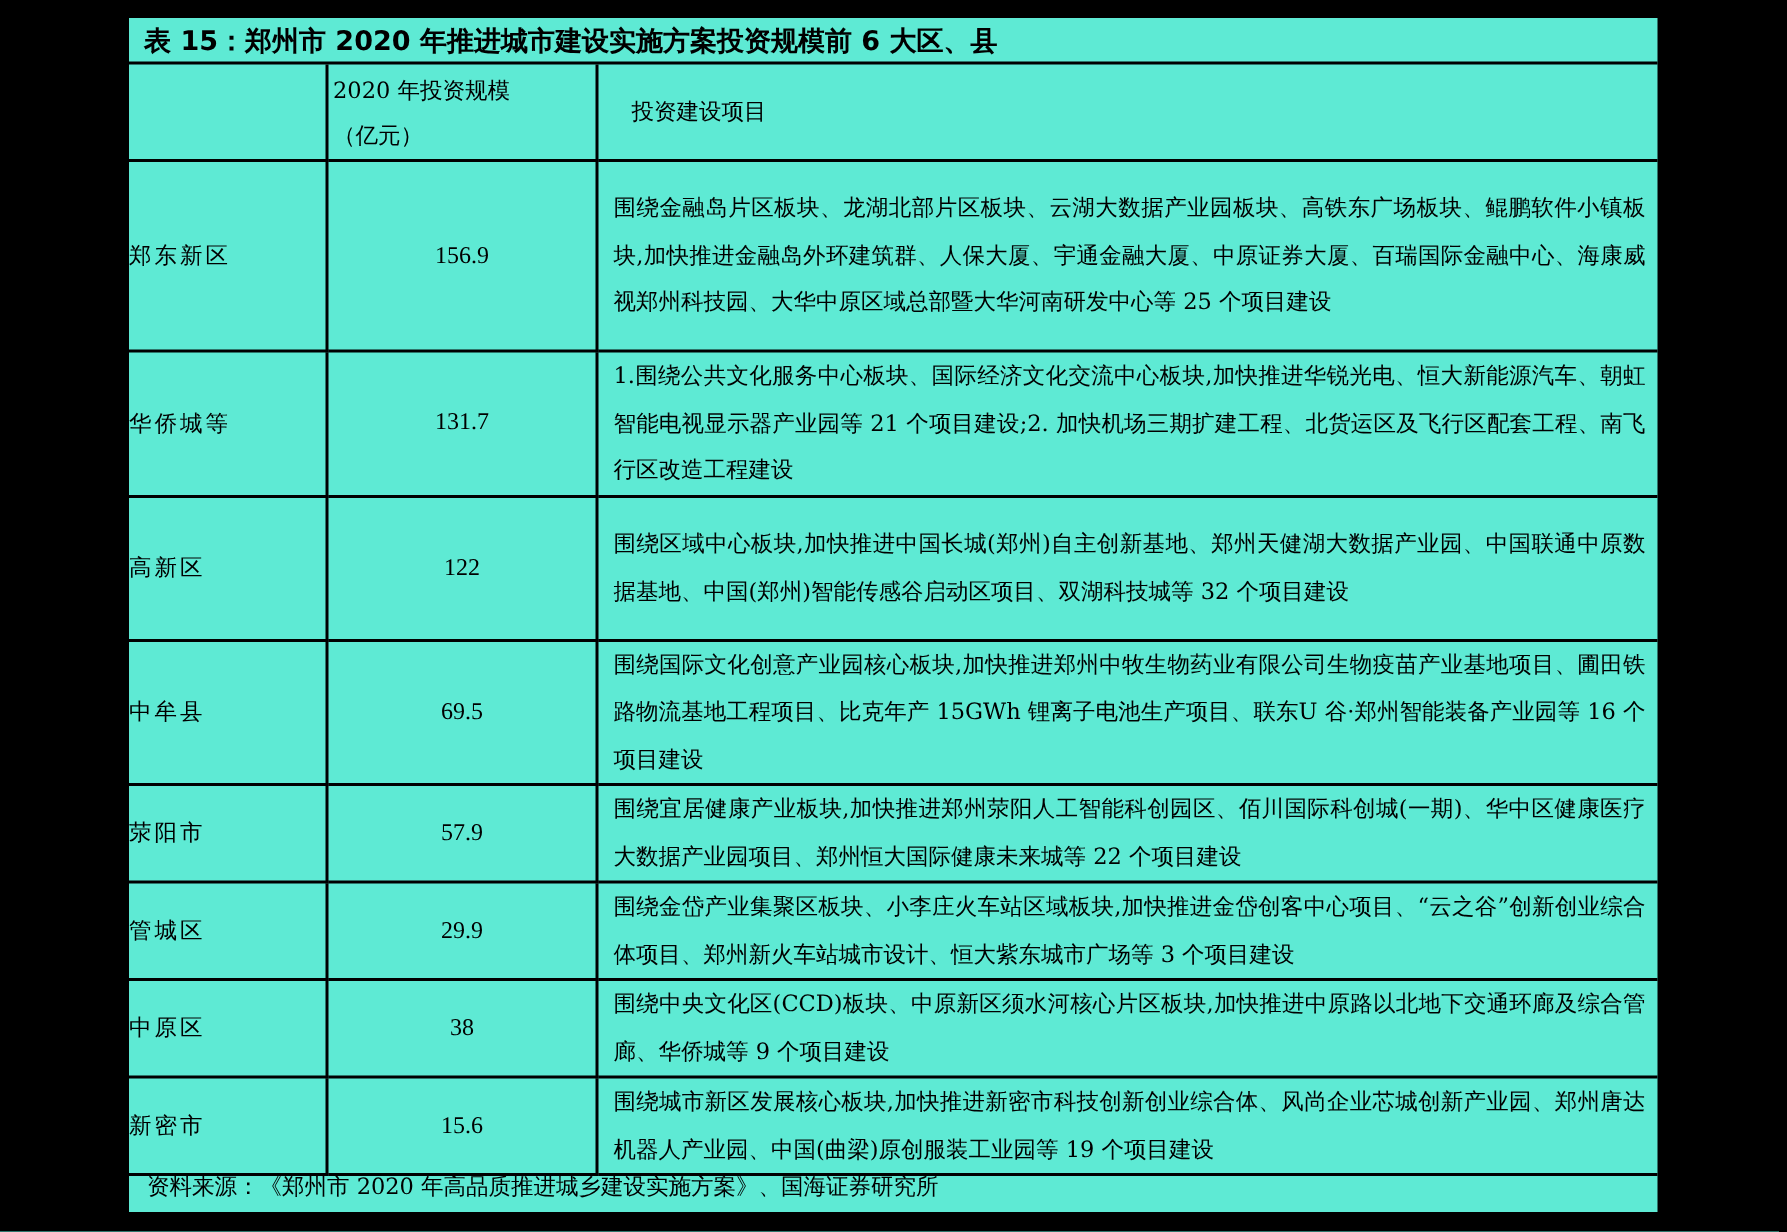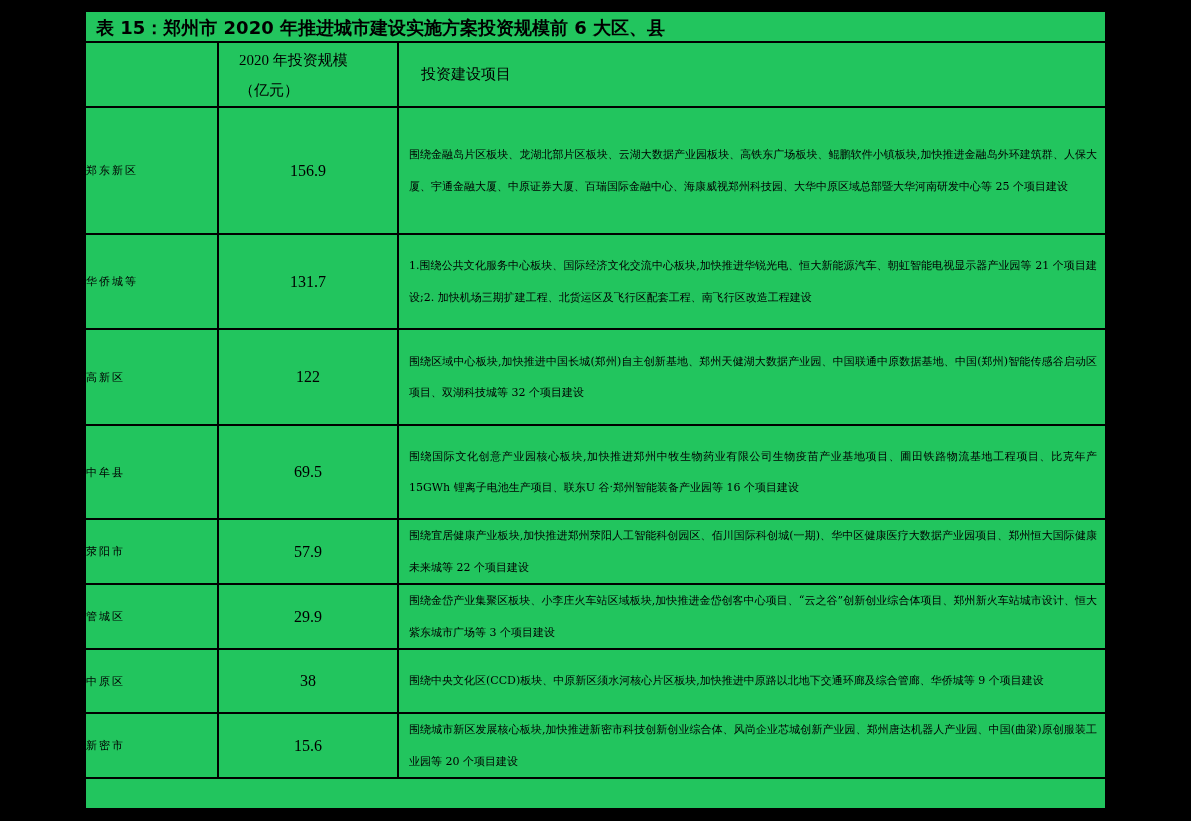--- a/index.html
+++ b/index.html
@@ -4,44 +4,44 @@
 <style>
   html, body { margin: 0; padding: 0; }
   body {
     width: 1191px; height: 821px; background: #000;
     position: relative; overflow: hidden;
     font-family: "DejaVu Serif", "Liberation Serif", serif;
     color: #000;
   }
   .page {
     position: absolute; left: 86px; top: 12px; width: 1019px; height: 796px;
-    background: #22c55e;
+    background: #5eead4;
   }
   .title {
     position: absolute; left: 0; top: 0; width: 1019px; height: 31px;
     border-bottom: 2px solid #000; box-sizing: border-box;
     font-family: "DejaVu Sans", "Liberation Sans", sans-serif;
     font-weight: bold; font-size: 18px; line-height: 31px; padding-left: 10px;
     white-space: nowrap;
   }
   table {
     position: absolute; left: 0; top: 31px; width: 1019px;
     border-collapse: collapse; table-layout: fixed;
   }
   td {
     border: 2px solid #000; padding: 0; vertical-align: middle;
-    font-size: 11px;
+    font-size: 15px;
   }
   tr td:first-child { border-left: none; }
   tr td:last-child { border-right: none; }
   tr:first-child td { border-top: none; }
   .c-name { letter-spacing: 2px; }
   .c-val { text-align: center; font-family: Liberation Serif, serif; font-size: 16px; }
   .c-proj { padding: 0 8px 0 10px; line-height: 31.5px; text-align: justify; }
-  .hdr-val { text-align: left; padding-left: 20px; line-height: 30px; font-size: 15px; font-family: Liberation Serif, serif; }
+  .hdr-val { text-align: left; padding-left: 3px; line-height: 30px; font-size: 15px; }
   .hdr-proj { padding-left: 22px; font-size: 15px; }
   .source {
     position: absolute; left: 0; top: 764px; width: 1019px; height: 32px;
     font-size: 15px; line-height: 30px; padding-left: 12px; box-sizing: border-box;
     white-space: nowrap;
   }
 </style>
 </head>
 <body>
 
@@ -94,18 +94,19 @@
       <td class="c-proj">围绕金岱产业集聚区板块、小李庄火车站区域板块,加快推进金岱创客中心项目、“云之谷”创新创业综合体项目、郑州新火车站城市设计、恒大紫东城市广场等 3 个项目建设</td>
     </tr>
     <tr style="height:64px">
       <td class="c-name">中原区</td>
       <td class="c-val">38</td>
       <td class="c-proj">围绕中央文化区(CCD)板块、中原新区须水河核心片区板块,加快推进中原路以北地下交通环廊及综合管廊、华侨城等 9 个项目建设</td>
     </tr>
     <tr style="height:64px">
       <td class="c-name">新密市</td>
       <td class="c-val">15.6</td>
-      <td class="c-proj">围绕城市新区发展核心板块,加快推进新密市科技创新创业综合体、风尚企业芯城创新产业园、郑州唐达机器人产业园、中国(曲梁)原创服装工业园等 20 个项目建设</td>
+      <td class="c-proj">围绕城市新区发展核心板块,加快推进新密市科技创新创业综合体、风尚企业芯城创新产业园、郑州唐达机器人产业园、中国(曲梁)原创服装工业园等 19 个项目建设</td>
     </tr>
   </tbody>
     </table>
 
+  <div class="source">资料来源：《郑州市 2020 年高品质推进城乡建设实施方案》、国海证券研究所</div>
 </div>
 
 </body></html>

